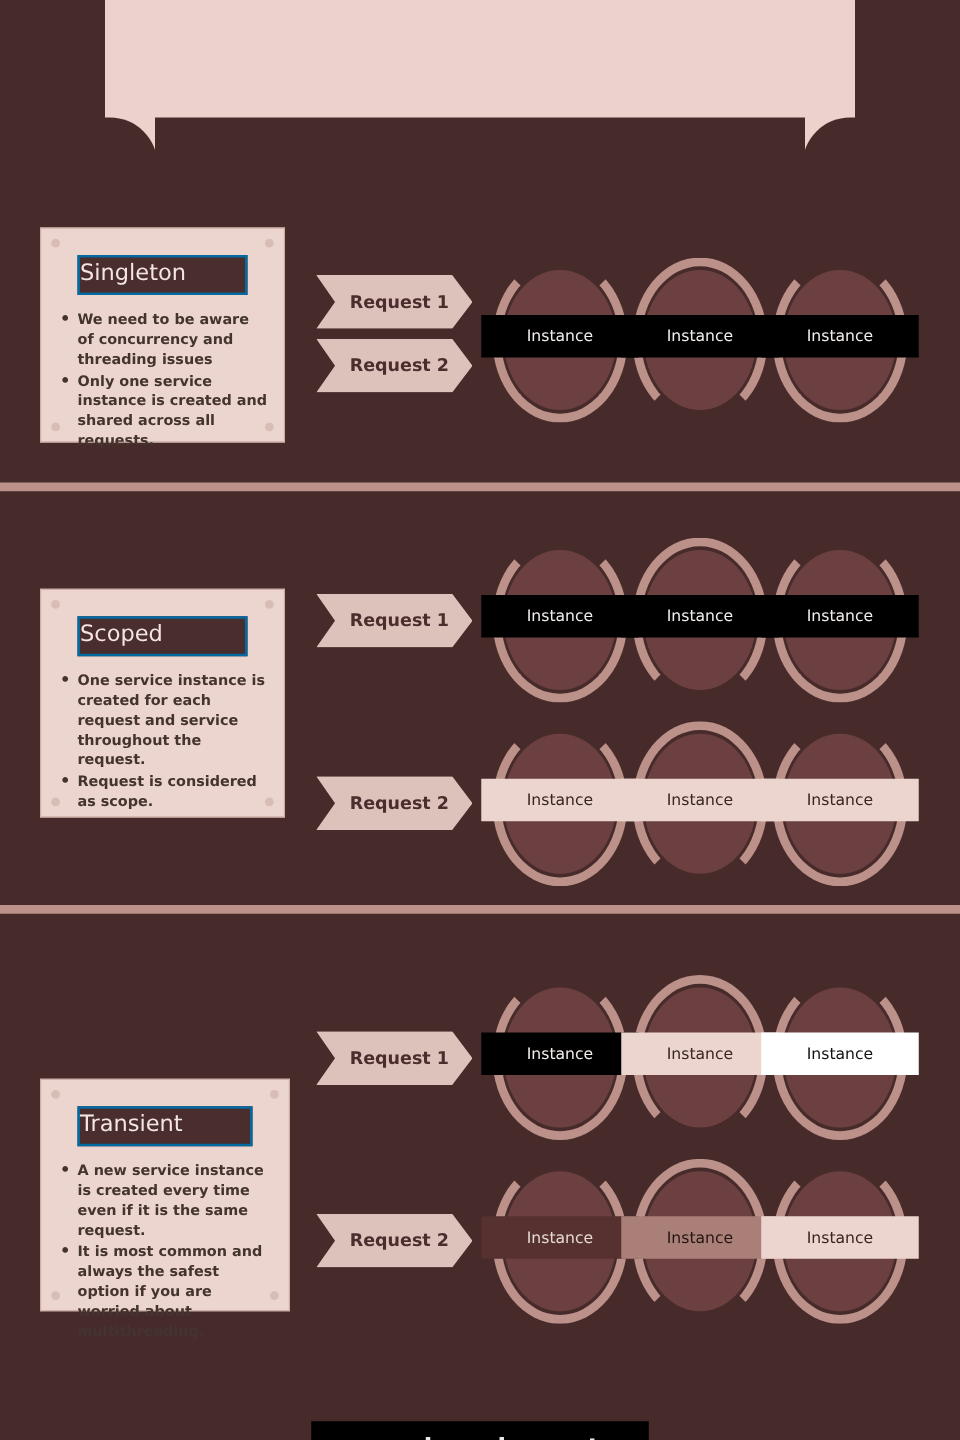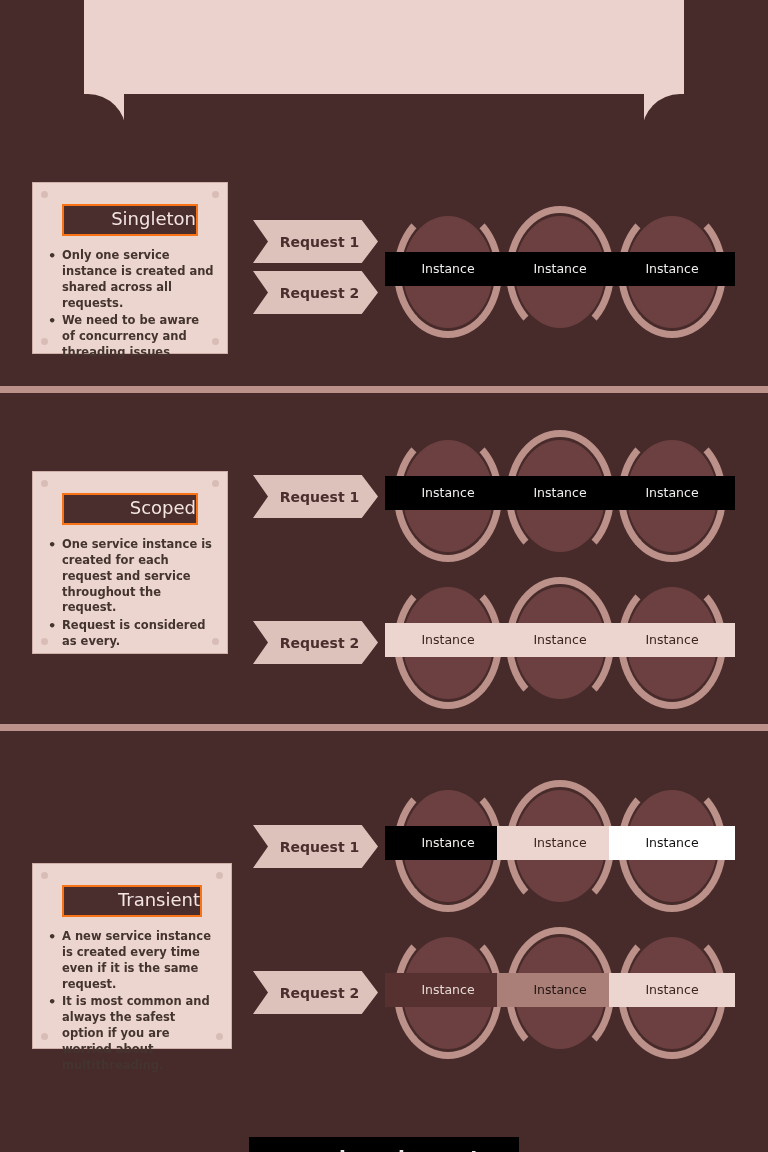--- a/index.html
+++ b/index.html
@@ -102,24 +102,24 @@
     border-radius: 50%;
     background: #d8bdb6;
   }
   .screw.tl { left: 8px;  top: 8px; }
   .screw.tr { right: 8px; top: 8px; }
   .screw.bl { left: 8px;  bottom: 8px; }
   .screw.br { right: 8px; bottom: 8px; }
 
   .card-title {
     background: #4a2d2d;
-    border: 2px solid #f97316;
+    border: 2px solid #0369a1;
     color: #f3e6e2;
     font-size: 18px;
-    text-align: right;
+    text-align: left;
     padding: 4px 0 6px 0;
     margin: 9px 16px 12px 16px;
     font-family: "DejaVu Sans", sans-serif;
     line-height: 1;
   }
 
   .card ul { list-style: none; padding-left: 2px; }
   .card li {
     position: relative;
     padding-left: 14px;
@@ -238,22 +238,22 @@
 
 <div class="section" id="sec-singleton">
 
   <div class="card" id="card-singleton">
     <span class="screw tl"></span>
     <span class="screw tr"></span>
     <span class="screw bl"></span>
     <span class="screw br"></span>
     <div class="card-title">Singleton</div>
     <ul>
+      <li>We need to be aware of concurrency and threading issues</li>
       <li>Only one service instance is created and shared across all requests.</li>
-      <li>We need to be aware of concurrency and threading issues</li>
     </ul>
   </div>
 
   <div class="chev" style="left:253px; top:80px;">Request 1</div>
   <div class="chev" style="left:253px; top:131px;">Request 2</div>
 
   <div class="ring-row" style="top:62px;">
     <div class="node">
       <div class="arc open-top"></div>
       <div class="disc"></div>
@@ -277,21 +277,21 @@
 <div class="section" id="sec-scoped">
 
   <div class="card" id="card-scoped">
     <span class="screw tl"></span>
     <span class="screw tr"></span>
     <span class="screw bl"></span>
     <span class="screw br"></span>
     <div class="card-title">Scoped</div>
     <ul>
       <li>One service instance is created for each request and service throughout the request.</li>
-      <li>Request is considered as every.</li>
+      <li>Request is considered as scope.</li>
     </ul>
   </div>
 
   <div class="chev" style="left:253px; top:82px;">Request 1</div>
   <div class="chev" style="left:253px; top:228px;">Request 2</div>
 
   <div class="ring-row" style="top:33px;">
     <div class="node">
       <div class="arc open-top"></div>
       <div class="disc"></div>

